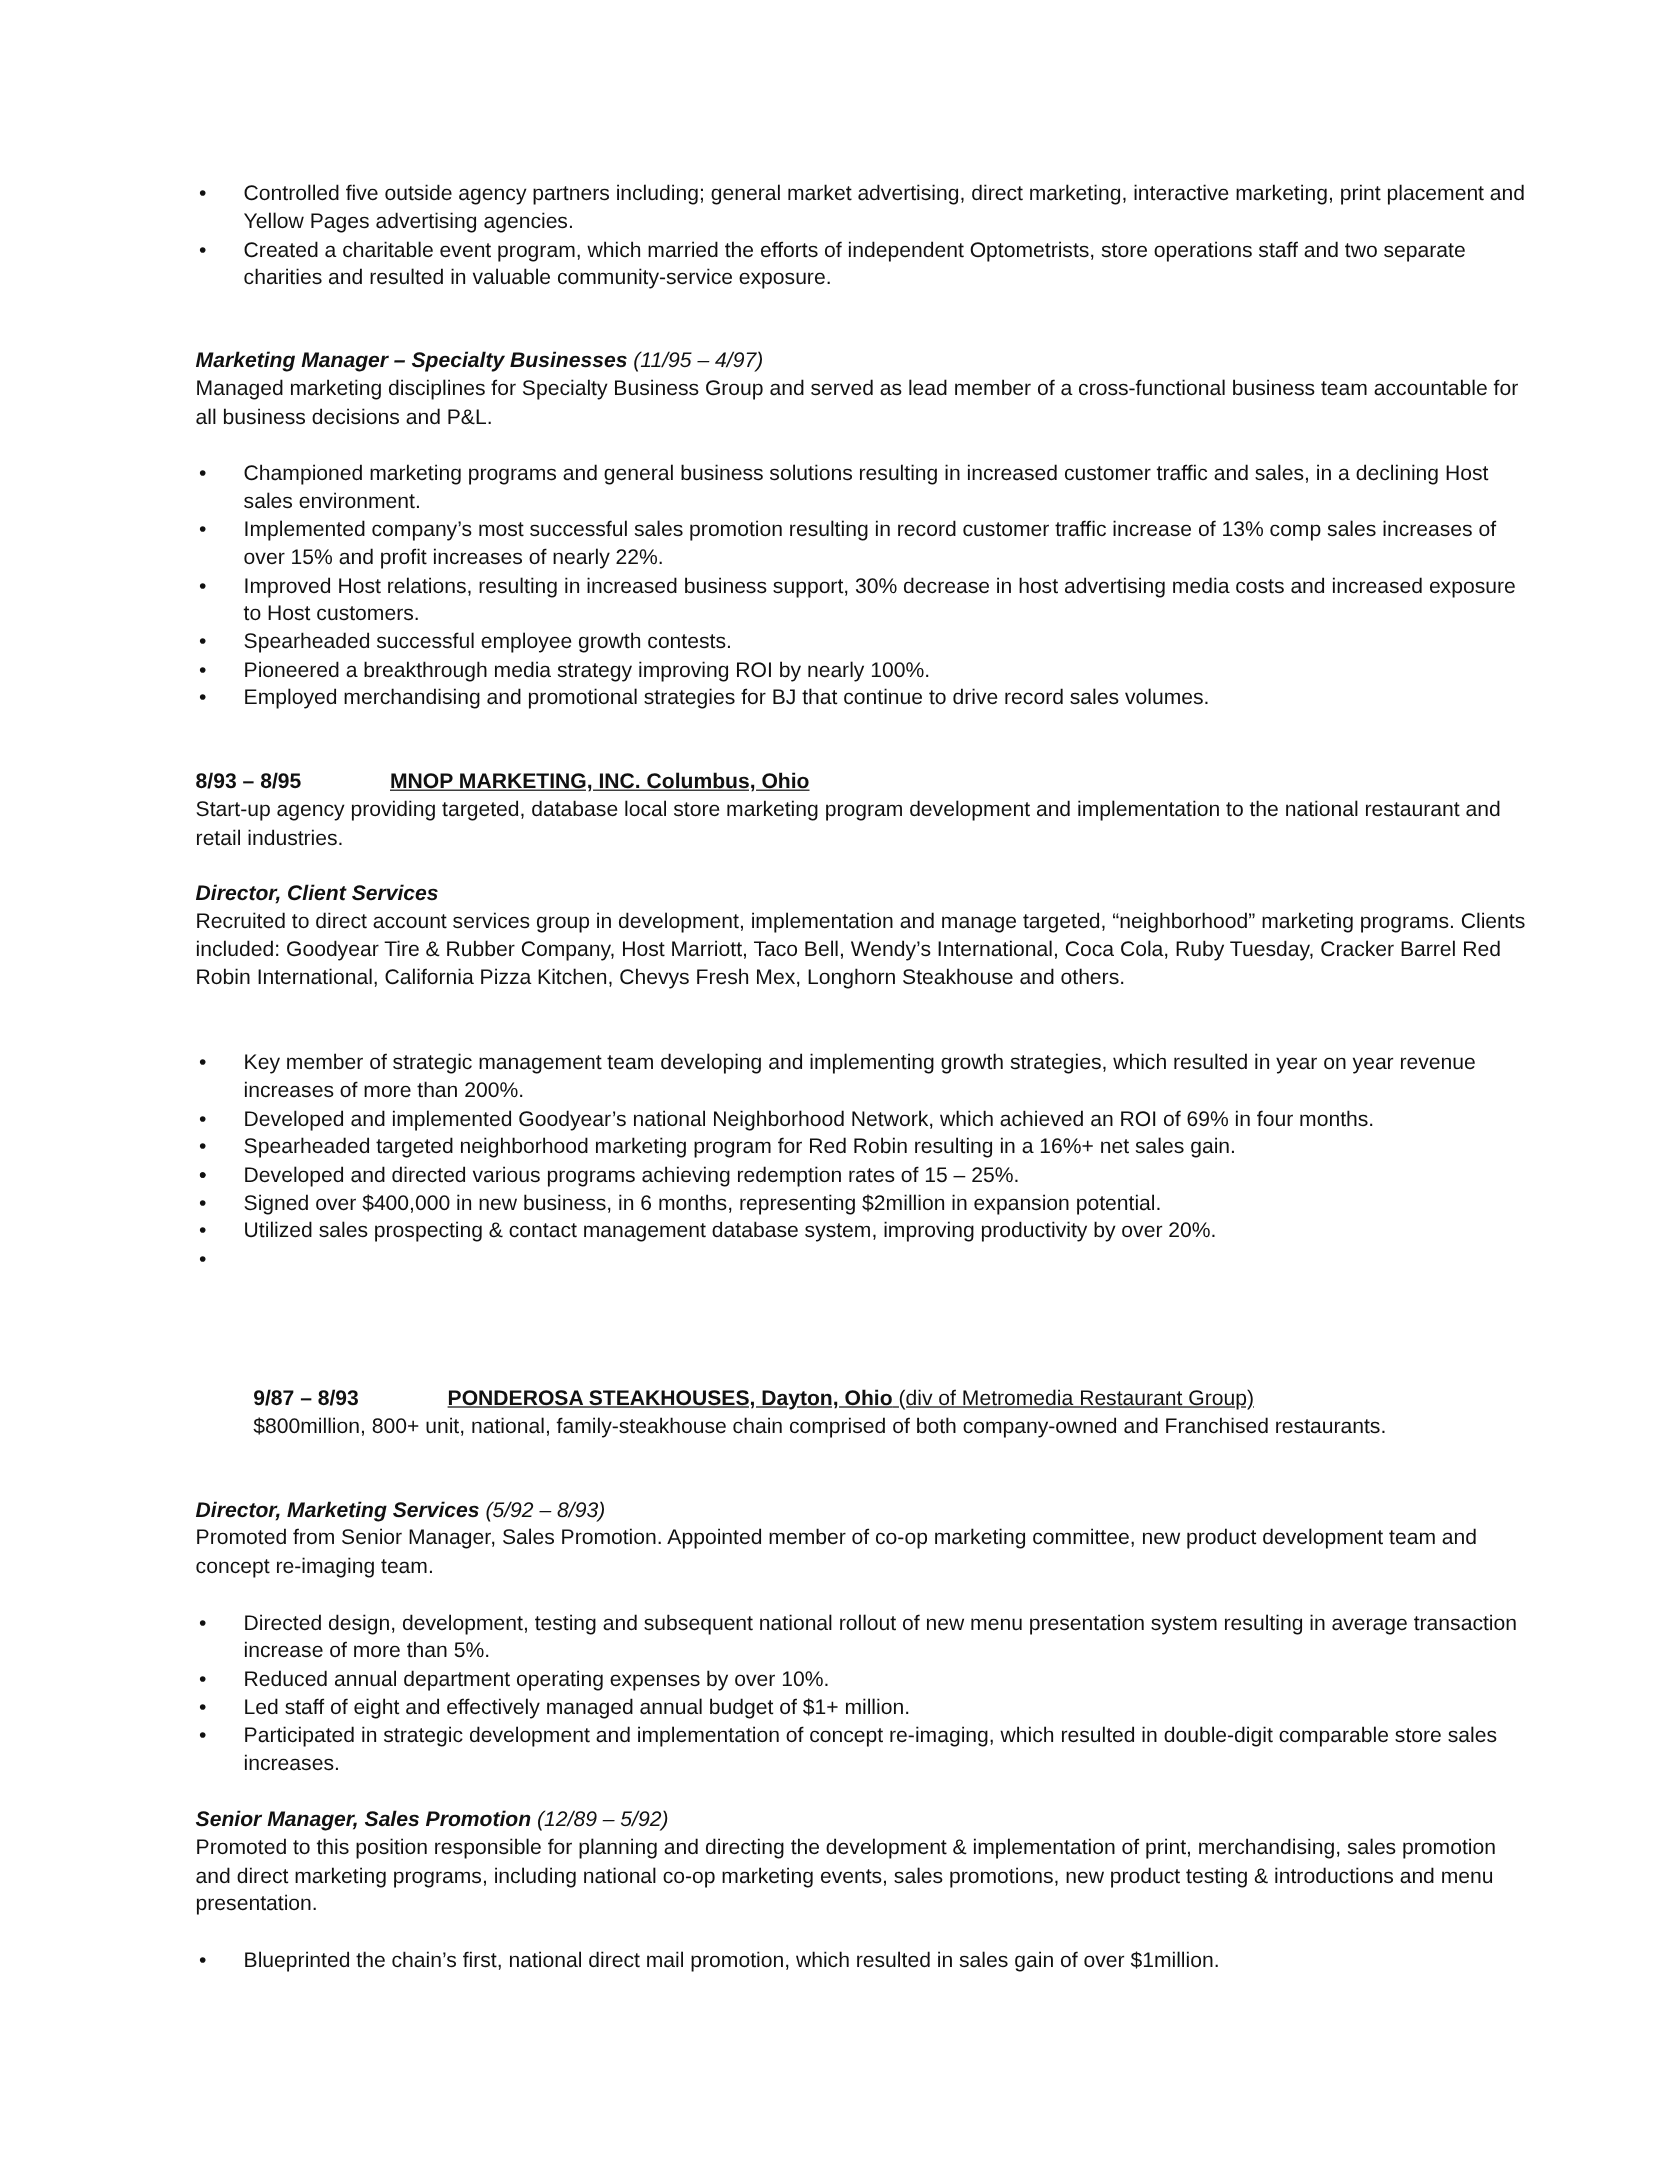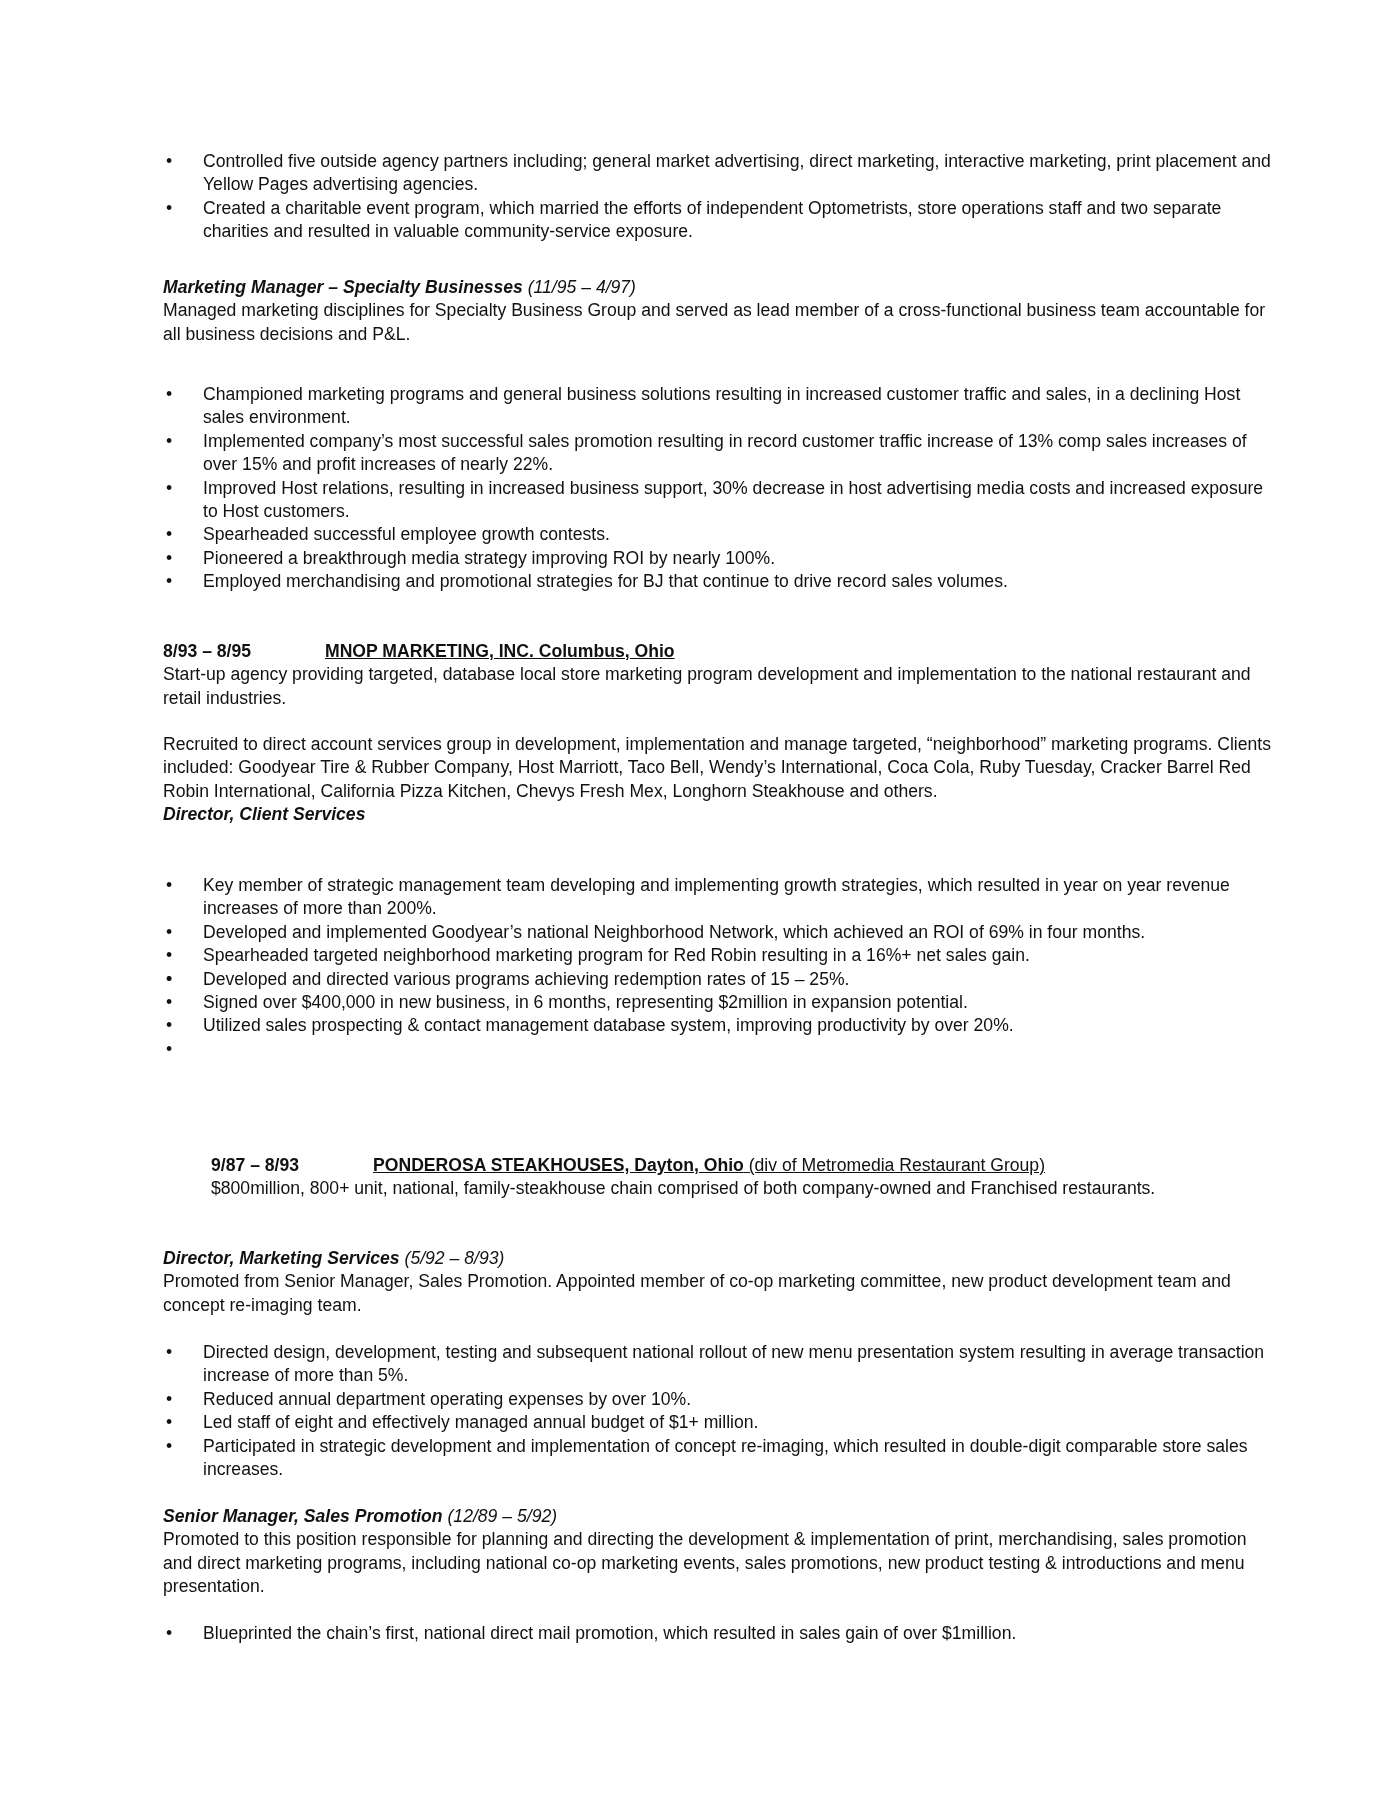--- a/index.html
+++ b/index.html
@@ -26,21 +26,21 @@
 </head>
 <body>
 
 <div class="block" style="top:150px;">
   <ul class="bullets">
     <li><span class="dot">•</span><span>Controlled five outside agency partners including; general market advertising, direct marketing, interactive marketing, print placement and Yellow Pages advertising agencies.</span></li>
     <li><span class="dot">•</span><span>Created a charitable event program, which married the efforts of independent Optometrists, store operations staff and two separate charities and resulted in valuable community-service exposure.</span></li>
   </ul>
 </div>
 
-<div class="block" style="top:276px;">
+<div class="block" style="top:289px;">
   <p>
     <span class="role-title">Marketing Manager – Specialty Businesses</span>
     <span class="role-dates">(11/95 – 4/97)</span>
   </p>
   <p>Managed marketing disciplines for Specialty Business Group and served as lead member of a cross-functional business team accountable for all business decisions and P&amp;L.</p>
 </div>
 <div class="block" style="top:383px;">
   <ul class="bullets">
     <li><span class="dot">•</span><span>Championed marketing programs and general business solutions resulting in increased customer traffic and sales, in a declining Host sales environment.</span></li>
     <li><span class="dot">•</span><span>Implemented company’s most successful sales promotion resulting in record customer traffic increase of 13% comp sales increases of over 15% and profit increases of nearly 22%.</span></li>
@@ -51,24 +51,24 @@
   </ul>
 </div>
 
 <div class="block" style="top:640px;">
   <p class="company-heading">
     <span class="dates">8/93 – 8/95</span><span class="name">MNOP MARKETING, INC.  Columbus, Ohio</span>
   </p>
   <p>Start-up agency providing targeted, database local store marketing program development and implementation to the national restaurant and retail industries.</p>
 </div>
 <div class="block" style="top:733px;">
-  <p>Recruited to direct account services group in development, implementation and manage targeted, “neighborhood” marketing programs. Clients included: Goodyear Tire &amp; Rubber Company, Host Marriott, Taco Bell, Wendy’s International, Coca Cola, Ruby Tuesday, Cracker Barrel Red Robin International, California Pizza Kitchen, Chevys Fresh Mex, Longhorn Steakhouse and others.</p>
   <p>
     <span class="role-title">Director, Client Services</span>
   </p>
+  <p>Recruited to direct account services group in development, implementation and manage targeted, “neighborhood” marketing programs. Clients included: Goodyear Tire &amp; Rubber Company, Host Marriott, Taco Bell, Wendy’s International, Coca Cola, Ruby Tuesday, Cracker Barrel Red Robin International, California Pizza Kitchen, Chevys Fresh Mex, Longhorn Steakhouse and others.</p>
 </div>
 <div class="block" style="top:874px;">
   <ul class="bullets">
     <li><span class="dot">•</span><span>Key member of strategic management team developing and implementing growth strategies, which resulted in year on year revenue increases of more than 200%.</span></li>
     <li><span class="dot">•</span><span>Developed and implemented Goodyear’s national Neighborhood Network, which achieved an ROI of 69% in four months.</span></li>
     <li><span class="dot">•</span><span>Spearheaded targeted neighborhood marketing program for Red Robin resulting in a 16%+ net sales gain.</span></li>
     <li><span class="dot">•</span></li>
     <li><span class="dot">•</span><span>Developed and directed various programs achieving redemption rates of 15 – 25%.</span></li>
     <li><span class="dot">•</span><span>Signed over $400,000 in new business, in 6 months, representing $2million in expansion potential.</span></li>
     <li><span class="dot">•</span><span>Utilized sales prospecting  &amp; contact management database system, improving productivity by over 20%.</span></li>

